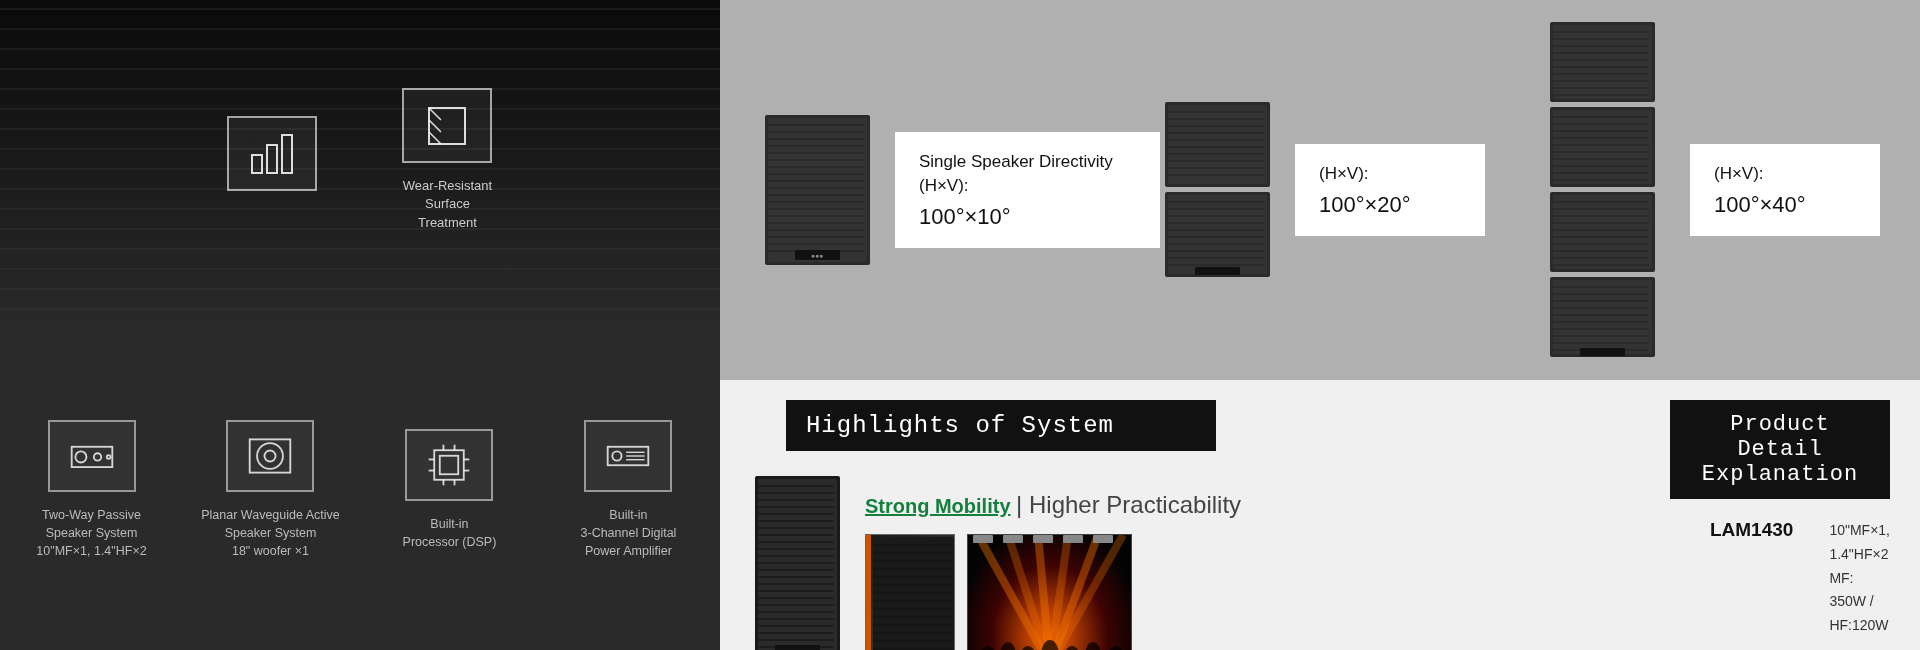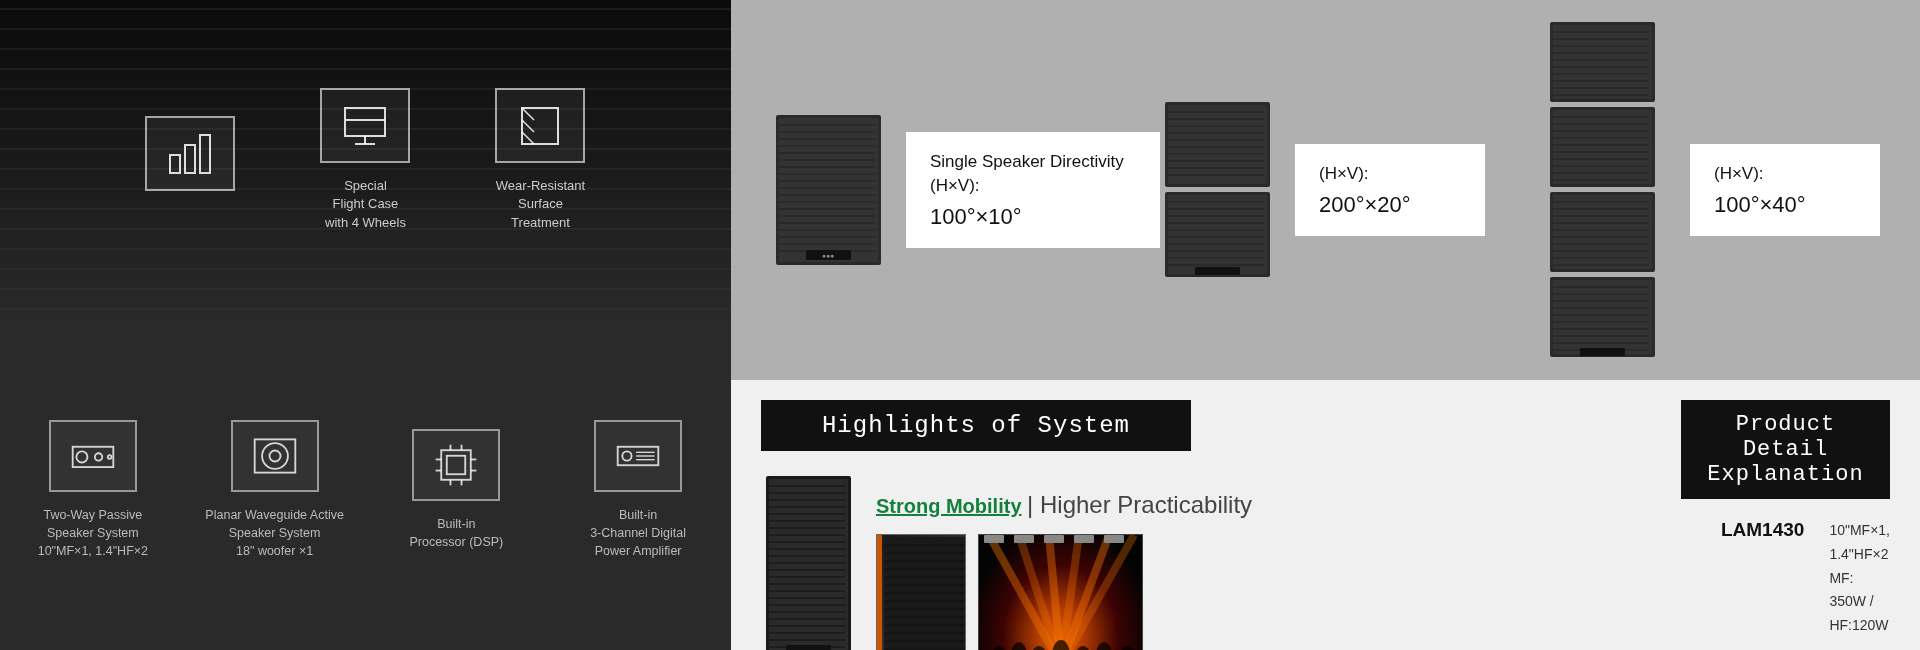--- a/index.html
+++ b/index.html
@@ -182,26 +182,27 @@
       background: #f0f0f0;
       padding: 20px 30px;
       display: flex;
       flex-direction: column;
       gap: 15px;
     }
 
     .highlights-header {
       background: #111;
       color: white;
-      text-align: center;
+      text-align: left;
       padding: 12px 20px;
       font-size: 24px;
       font-family: 'Courier New', monospace;
       letter-spacing: 1px;
       width: 430px;
+      margin-left: 36px;
     }
 
     .mobility-text {
       font-size: 20px;
       color: #333;
       margin-top: 10px;
     }
 
     
     .product-detail-section {
@@ -236,31 +237,20 @@
       <div class="icon-item">
         <div class="icon-box">
           <svg class="icon-svg" viewBox="0 0 52 52">
             <rect x="6" y="28" width="10" height="18" stroke="rgba(255,255,255,0.85)" stroke-width="2" fill="none"></rect>
             <rect x="21" y="18" width="10" height="28" stroke="rgba(255,255,255,0.85)" stroke-width="2" fill="none"></rect>
             <rect x="36" y="8" width="10" height="38" stroke="rgba(255,255,255,0.85)" stroke-width="2" fill="none"></rect>
           </svg>
         </div>
       </div>
 
-      <div class="icon-item">
-        <div class="icon-box">
-          <svg class="icon-svg" viewBox="0 0 52 52">
-            <rect x="6" y="8" width="40" height="28" stroke="rgba(255,255,255,0.85)" stroke-width="2" fill="none"></rect>
-            <line x1="6" y1="20" x2="46" y2="20" stroke="rgba(255,255,255,0.85)" stroke-width="2"></line>
-            <line x1="26" y1="36" x2="26" y2="44" stroke="rgba(255,255,255,0.85)" stroke-width="2"></line>
-            <line x1="16" y1="44" x2="36" y2="44" stroke="rgba(255,255,255,0.85)" stroke-width="2"></line>
-          </svg>
-        </div>
-        <span class="icon-label">Special<br>Flight Case<br>with 4 Wheels</span>
-      </div>
 
       <div class="icon-item">
         <div class="icon-box">
           <svg class="icon-svg" viewBox="0 0 52 52">
             <rect x="8" y="8" width="36" height="36" stroke="rgba(255,255,255,0.85)" stroke-width="2" fill="none"></rect>
             <line x1="8" y1="8" x2="20" y2="20" stroke="rgba(255,255,255,0.85)" stroke-width="1.5"></line>
             <line x1="8" y1="20" x2="20" y2="32" stroke="rgba(255,255,255,0.85)" stroke-width="1.5"></line>
             <line x1="8" y1="32" x2="20" y2="44" stroke="rgba(255,255,255,0.85)" stroke-width="1.5"></line>
           </svg>
         </div>
@@ -402,21 +392,21 @@
               <line x1="8" y1="144" x2="104" y2="144" stroke="#222" stroke-width="1"></line>
               <line x1="8" y1="151" x2="104" y2="151" stroke="#222" stroke-width="1"></line>
               <line x1="8" y1="158" x2="104" y2="158" stroke="#222" stroke-width="1"></line>
               <line x1="8" y1="165" x2="104" y2="165" stroke="#222" stroke-width="1"></line>
               <rect x="35" y="167" width="45" height="8" fill="#111" rx="1"></rect>
             </svg>
           </div>
 
           <div class="directivity-box">
             <div class="directivity-title">(H×V):</div>
-            <div class="directivity-value">200°×20°</div>
+            <div class="directivity-value">100°×20°</div>
           </div>
         </div>
       </div>
 
       <div style="display:flex; align-items:center; gap:30px;">
         <div style="position:relative; width:115px; height:340px;">
           <svg width="115" height="340" viewBox="0 0 115 340">
 
             <rect x="5" y="2" width="105" height="80" fill="#2a2a2a" rx="2"></rect>
             <rect x="8" y="5" width="99" height="74" fill="#333" rx="1"></rect>
@@ -585,21 +575,21 @@
                 </svg>
               </div>
             </div>
           </div>
         </div>
       </div>
 
       <div class="product-detail-section">
         <div class="product-detail-header">Product Detail Explanation</div>
 
-        <div style="display:flex; gap:25px; align-items:flex-start;margin-left:40px;">
+        <div style="display:flex; gap:36px; align-items:flex-start;margin-left:40px;">
           <div style="font-size:19px; font-weight:bold; color:#111; margin-top:5px;">LAM1430</div>
           <div style="font-size:14px; color:#333; line-height:1.7; margin-top:5px;">
             <span>10"MF×1, 1.4"HF×2</span><br>
             <span>MF: 350W / HF:120W</span>
           </div>
         </div>
       </div>
 
     </div>
   </div>

